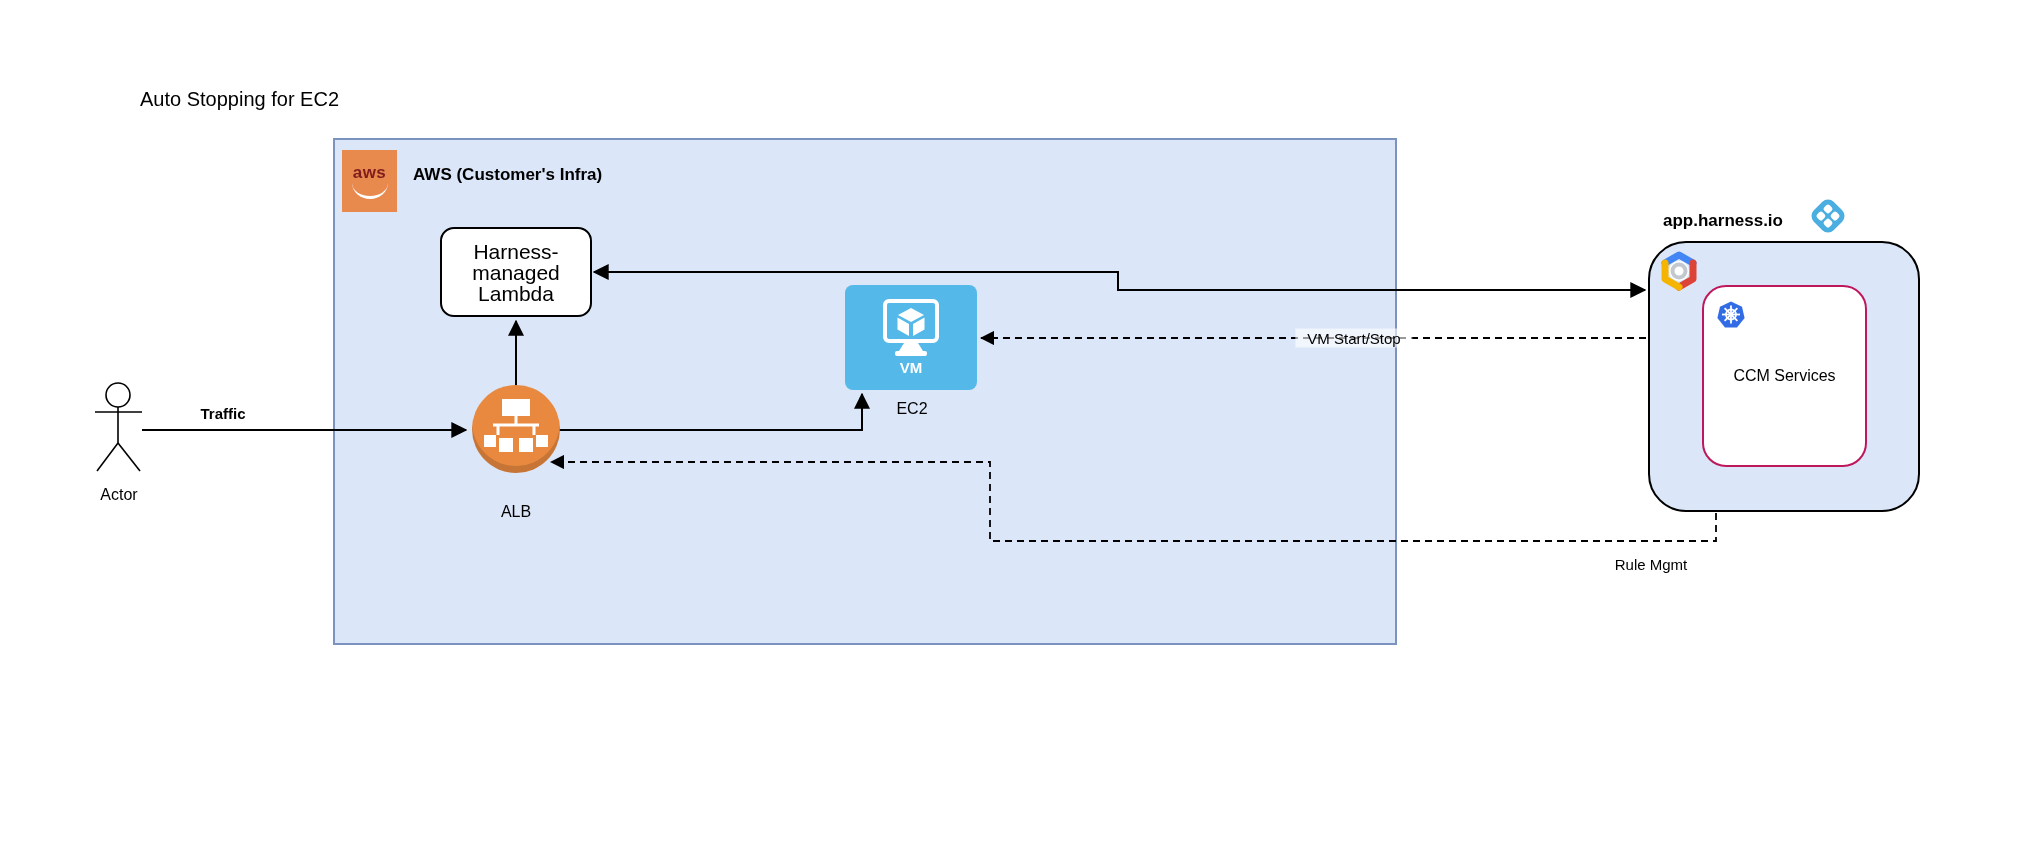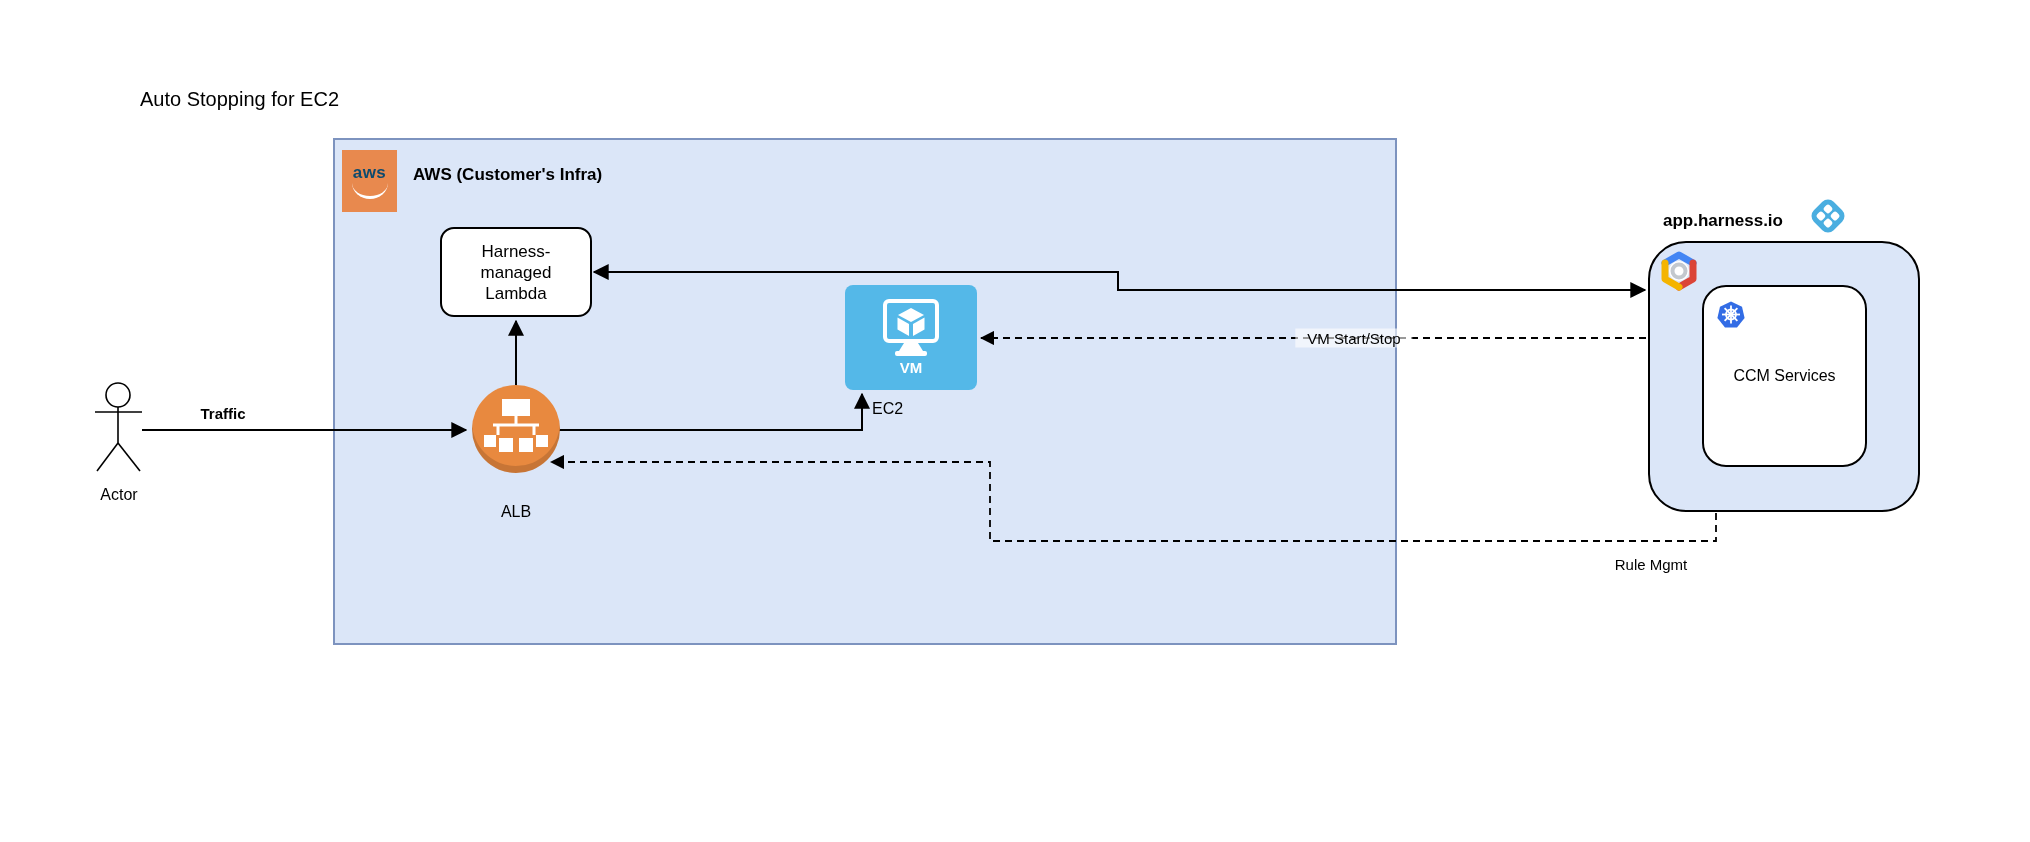--- a/index.html
+++ b/index.html
@@ -5,38 +5,38 @@
   html,body{margin:0;padding:0;background:#fff;}
   .canvas{
     position:relative;width:2030px;height:842px;background:#ffffff;
     font-family:"Liberation Sans","DejaVu Sans",sans-serif;color:#000;overflow:hidden;
   }
   .abs{position:absolute;}
   .title{left:140px;top:88px;font-size:20px;font-weight:normal;}
   
   .aws-box{left:333px;top:138px;width:1064px;height:507px;background:#dbe6f8;border:2px solid #7d93bf;box-sizing:border-box;}
   .aws-logo{left:342px;top:150px;width:55px;height:62px;background:#e8894e;display:flex;flex-direction:column;align-items:center;justify-content:center;}
-  .aws-logo-text{color:#0c4a6e;font-weight:bold;font-size:17px;line-height:18px;letter-spacing:.5px;}
+  .aws-logo-text{color:#7f1d1d;font-weight:bold;font-size:17px;line-height:18px;letter-spacing:.5px;}
   .aws-smile{width:36px;height:13px;border:0;border-bottom:3px solid #fff;border-radius:0 0 50% 50%/0 0 100% 100%;margin-top:1px;}
   .aws-label{left:413px;top:165px;font-size:17px;font-weight:bold;}
   
-  .lambda-box{left:440px;top:227px;width:152px;height:90px;background:#fff;border:2px solid #000;border-radius:14px;box-sizing:border-box;display:flex;align-items:center;justify-content:center;text-align:center;font-size:17px;line-height:21px;padding:8px 10px;}
+  .lambda-box{left:440px;top:227px;width:152px;height:90px;background:#fff;border:2px solid #000;border-radius:14px;box-sizing:border-box;display:flex;align-items:center;justify-content:center;text-align:center;font-size:21px;line-height:21px;padding:8px 10px;}
   
   .alb-circle{left:472px;top:385px;width:88px;height:88px;border-radius:50%;background:#e8893f;box-shadow:inset 0 -7px 0 rgba(0,0,0,0.14);}
   .alb-label{left:486px;top:503px;width:60px;text-align:center;font-size:16px;}
   
   .vm-box{left:845px;top:285px;width:132px;height:105px;background:#54b8e8;border-radius:8px;}
   .vm-text{left:845px;top:359px;width:132px;text-align:center;color:#fff;font-weight:bold;font-size:15px;}
-  .ec2-label{left:872px;top:400px;width:80px;text-align:left;font-size:16px;}
+  .ec2-label{left:872px;top:400px;width:80px;text-align:center;font-size:16px;}
   
   .actor-label{left:89px;top:486px;width:60px;text-align:center;font-size:16px;}
   
   .harness-label{left:1663px;top:211px;font-size:17px;font-weight:bold;}
   .harness-box{left:1648px;top:241px;width:272px;height:271px;background:#dbe6f8;border:2px solid #000;border-radius:38px;box-sizing:border-box;}
-  .ccm-box{left:1702px;top:285px;width:165px;height:182px;background:#fff;border:2px solid #000000;border-radius:24px;box-sizing:border-box;display:flex;align-items:center;justify-content:center;font-size:16px;}
+  .ccm-box{left:1702px;top:285px;width:165px;height:182px;background:#fff;border:2px solid #be185d;border-radius:24px;box-sizing:border-box;display:flex;align-items:center;justify-content:center;font-size:16px;}
   .k8s-icon{left:1716px;top:300px;}
   .gcp-icon{left:1659px;top:251px;}
   .harness-logo{left:1806px;top:194px;}
   
   .edge-label{transform:translate(-50%,-50%);white-space:nowrap;font-size:15px;}
   .lbl-traffic{left:223px;top:413px;font-weight:bold;}
   .lbl-vmss{left:1310px;top:338px;background:rgba(255,255,255,0.6);padding:1px 12px;margin-left:44px;}
   .lbl-rule{left:1651px;top:564px;}
   svg.edges{left:0;top:0;pointer-events:none;}
 </style>

